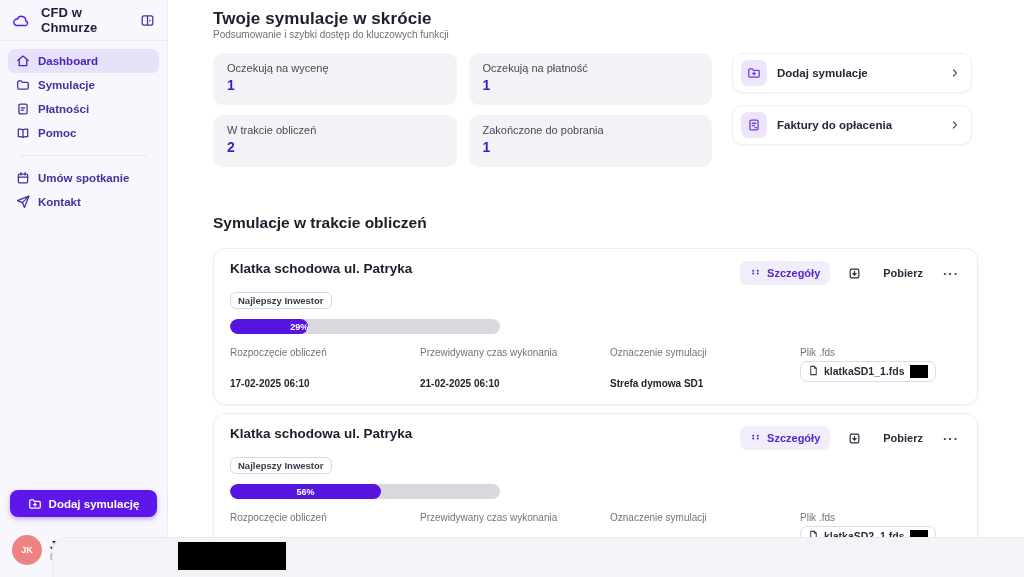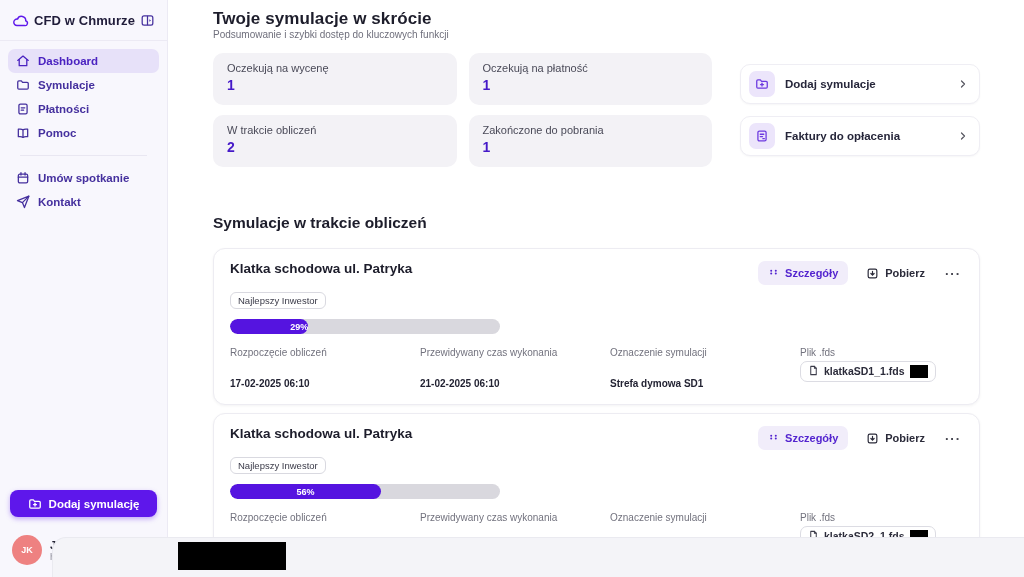--- a/index.html
+++ b/index.html
@@ -11,21 +11,21 @@
   }
   svg { display:block; }
 
   
   .sidebar {
     width:168px; height:577px; flex:0 0 168px;
     background:#f8f7fd; border-right:1px solid #eceaf4;
     display:flex; flex-direction:column;
   }
   .logo-row {
-    height:41px; display:flex; align-items:center; gap:5px;
+    height:41px; display:flex; align-items:center; gap:12px;
     padding:0 12px; border-bottom:1px solid #eceaf4;
   }
   .logo-row .logo-text { font-size:13px; font-weight:bold; color:#201c3a; flex:1; letter-spacing:.1px; }
   .logo-cloud { color:#5e17eb; }
   .collapse-btn { color:#45309e; cursor:pointer; }
 
   .nav { padding:8px 8px 0 8px; }
   .nav-item {
     display:flex; align-items:center; gap:8px;
     height:24px; padding:0 8px; border-radius:7px;
@@ -57,21 +57,21 @@
   .user-name { font-size:11px; font-weight:bold; color:#232333; white-space:nowrap; }
   .user-email { font-size:9.5px; color:#8a8a96; white-space:nowrap; overflow:hidden; }
   .user-chevron { color:#555; }
 
   
   .main { flex:1; position:relative; background:#fff; padding:9px 46px 0 45px; }
 
   .page-title { font-size:17px; font-weight:bold; color:#1d1d2b; letter-spacing:.1px; }
   .page-subtitle { font-size:10px; color:#6f6f7c; margin-top:0; }
 
-  .top-row { display:flex; gap:28px; margin-top:13px; align-items:center; }
+  .top-row { display:flex; gap:20px; margin-top:13px; align-items:flex-start; }
   .stats-grid {
     width:499px; display:grid; grid-template-columns:1fr 1fr; gap:10px 12px;
   }
   .stat-card {
     background:#f3f2f6; border-radius:10px; height:52px; padding:9px 14px;
   }
   .stat-label { font-size:11px; color:#4a4a58; }
   .stat-value { font-size:14px; font-weight:bold; color:#4519c8; margin-top:3px; }
 
   .actions-col { width:240px; display:flex; flex-direction:column; gap:12px; }
@@ -98,33 +98,33 @@
   }
   .sim-head { display:flex; align-items:flex-start; justify-content:space-between; }
   .sim-title { font-size:13.5px; font-weight:bold; color:#1d1d2b; }
   .sim-actions { display:flex; align-items:center; gap:14px; }
   .btn-details {
     display:flex; align-items:center; gap:6px; height:24px; padding:0 10px;
     background:#f1edfa; border:none; border-radius:7px; cursor:pointer;
     color:#5324cf; font-size:11px; font-weight:bold; font-family:inherit;
   }
   .btn-download {
-    display:flex; align-items:center; gap:6px; height:24px; padding:0 4px;
+    display:flex; align-items:center; gap:22px; height:24px; padding:0 4px;
     background:transparent; border:none; cursor:pointer;
     color:#2b2b3a; font-size:11px; font-weight:bold; font-family:inherit;
   }
   .btn-more {
     background:none; border:none; cursor:pointer; color:#44444e;
     font-size:13px; font-weight:bold; letter-spacing:1px; line-height:1; padding:4px 2px;
     font-family:inherit;
   }
   .sim-badge {
     display:inline-block; margin-top:7px; padding:2px 7px;
     border:1px solid #d9d9e0; border-radius:6px;
-    font-size:9.5px; font-weight:400; color:#3a3a48; background:#fff;
+    font-size:9.5px; font-weight:700; color:#3a3a48; background:#fff;
   }
   .progress-track {
     margin-top:10px; width:270px; height:15px; background:#d9d8de; border-radius:9px;
     overflow:hidden; position:relative;
   }
   .progress-fill {
     height:100%; background:#5514e0; border-radius:9px;
     display:flex; align-items:center; justify-content:center;
   }
   .progress-label { color:#fff; font-size:9px; font-weight:bold; }

